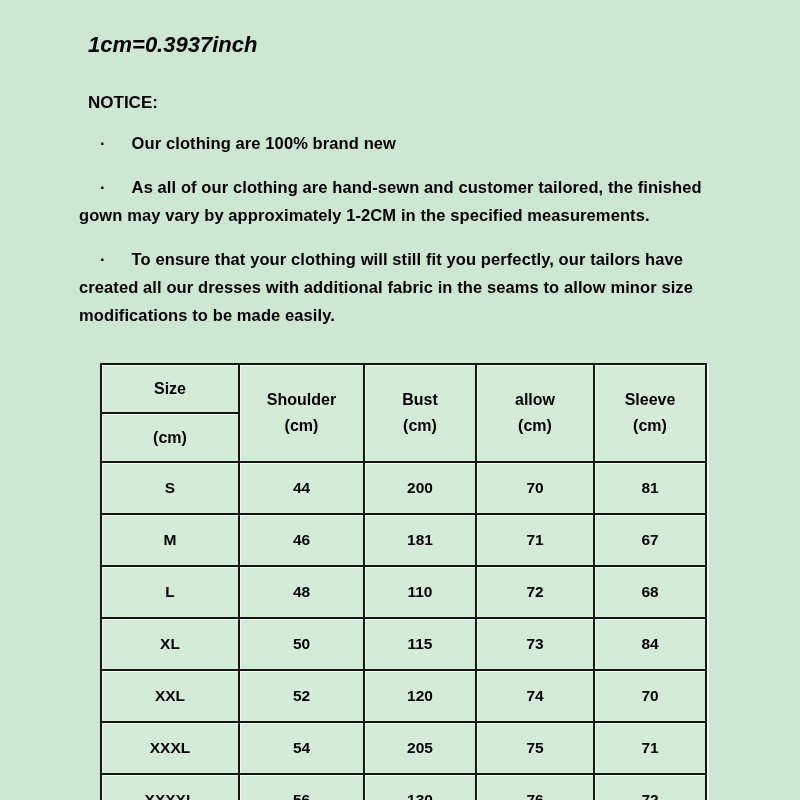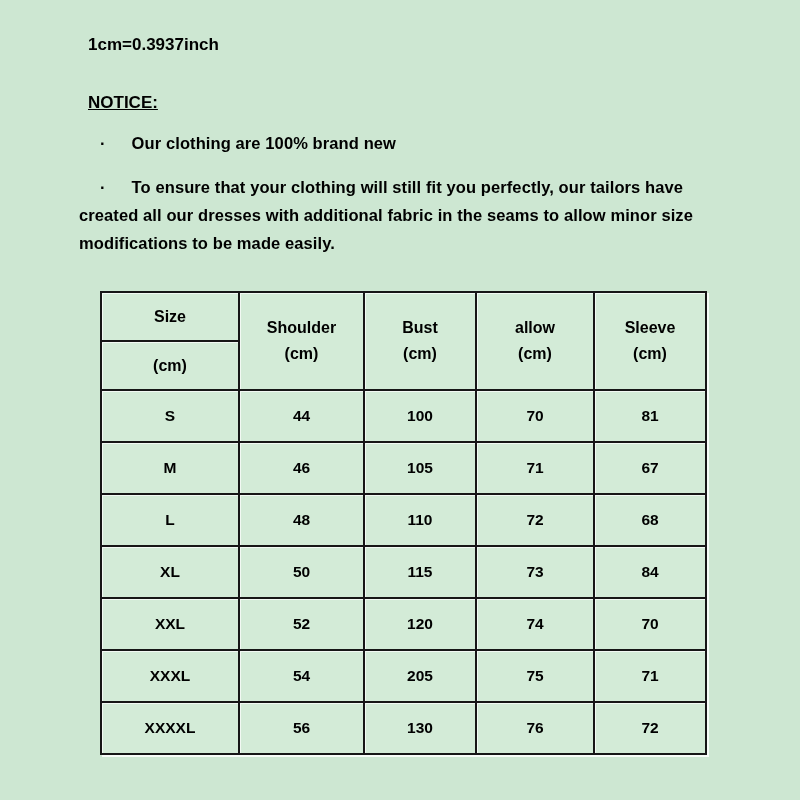--- a/index.html
+++ b/index.html
@@ -14,28 +14,28 @@
     font-weight: bold;
     color: #000;
     overflow: hidden;
   }
   .page {
     padding: 35px 55px 0 63px;
     box-sizing: border-box;
   }
   .conversion-note {
     margin: 0 0 16px 25px;
-    font-size: 17px;
+    font-size: 22px;
     line-height: 20px;
+    font-style: italic;
   }
   .notice-title {
     margin: 38px 0 10px 25px;
     font-size: 17px;
     line-height: 20px;
-    text-decoration: underline;
   }
   .notice-item {
     margin: 16px;
     font-size: 16.5px;
     line-height: 28px;
     letter-spacing: 0.1px;
   }
   .bullet {
     margin-left: 21px;
   }
@@ -87,20 +87,21 @@
 <body>
 
 <div class="page">
 
   <div class="conversion-note">1cm=0.3937inch</div>
 
   <div class="notice-title">NOTICE:</div>
 
   <div class="notice-list">
     <p class="notice-item"><span class="bullet">·</span><span class="gap"></span><span>Our clothing are 100% brand new</span></p>
+    <p class="notice-item"><span class="bullet">·</span><span class="gap"></span><span>As all of our clothing are hand-sewn and customer tailored, the finished gown may vary by approximately 1-2CM in the specified measurements.</span></p>
     <p class="notice-item"><span class="bullet">·</span><span class="gap"></span><span>To ensure that your clothing will still fit you perfectly, our tailors have created all our dresses with additional fabric in the seams to allow minor size modifications to be made easily.</span></p>
   </div>
 
   <div class="table-wrap">
     <table class="size-table">
       <colgroup>
         <col class="c-size">
         <col class="c-shoulder">
         <col class="c-bust">
         <col class="c-length">
@@ -127,28 +128,28 @@
           </th>
         </tr>
         <tr class="hdr-subrow">
           <th>(cm)</th>
         </tr>
       </thead>
       <tbody>
           <tr>
             <td>S</td>
             <td>44</td>
-            <td>100</td>
+            <td>200</td>
             <td>70</td>
             <td>81</td>
           </tr>
           <tr>
             <td>M</td>
             <td>46</td>
-            <td>105</td>
+            <td>181</td>
             <td>71</td>
             <td>67</td>
           </tr>
           <tr>
             <td>L</td>
             <td>48</td>
             <td>110</td>
             <td>72</td>
             <td>68</td>
           </tr>

